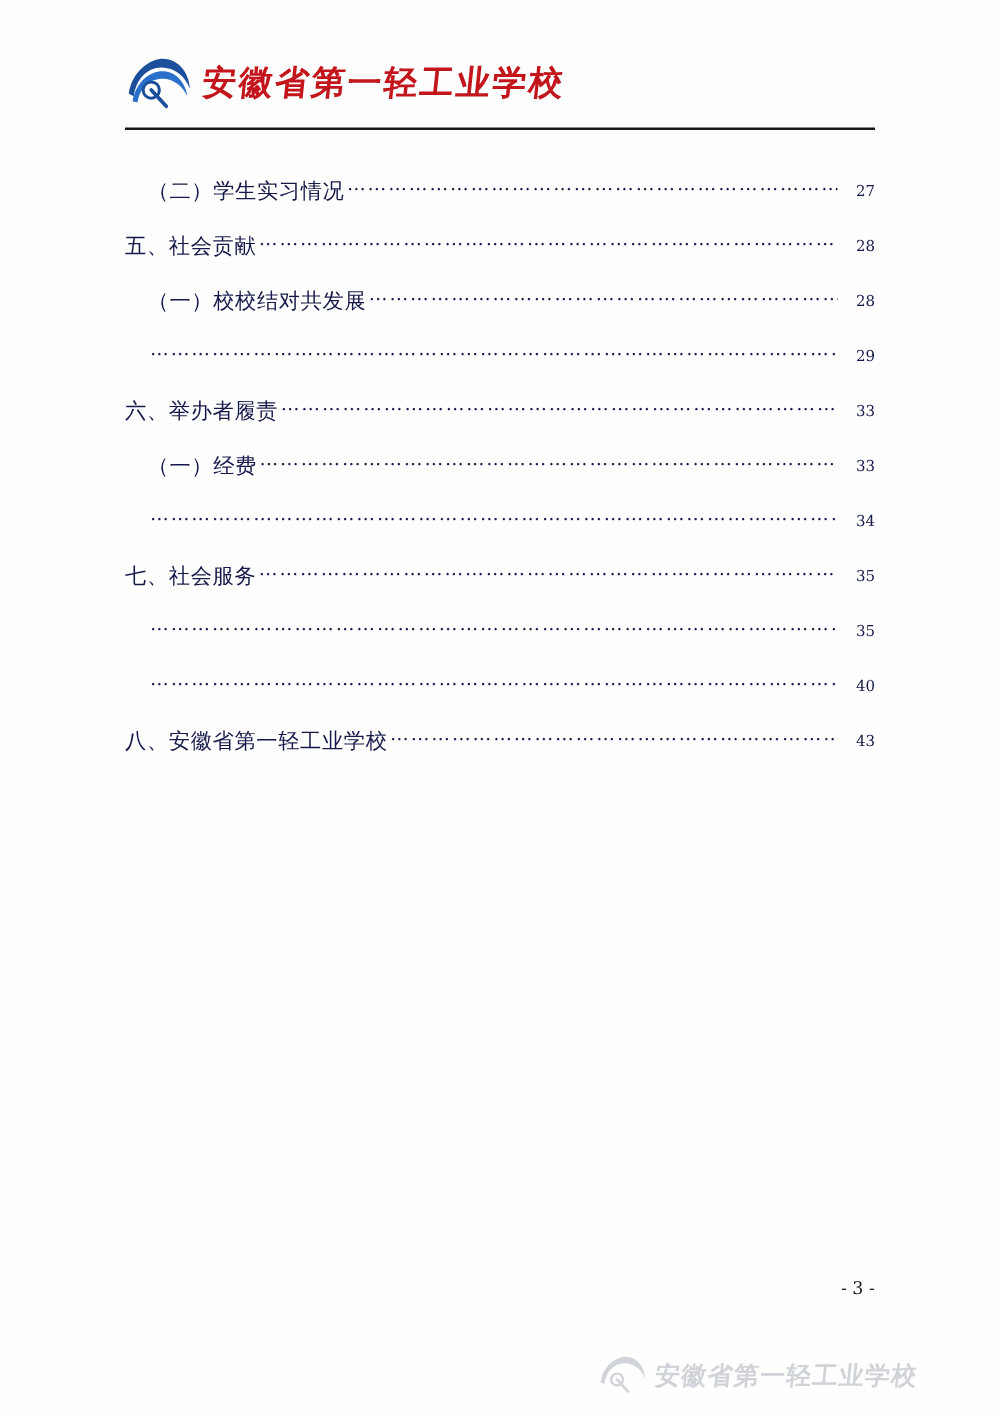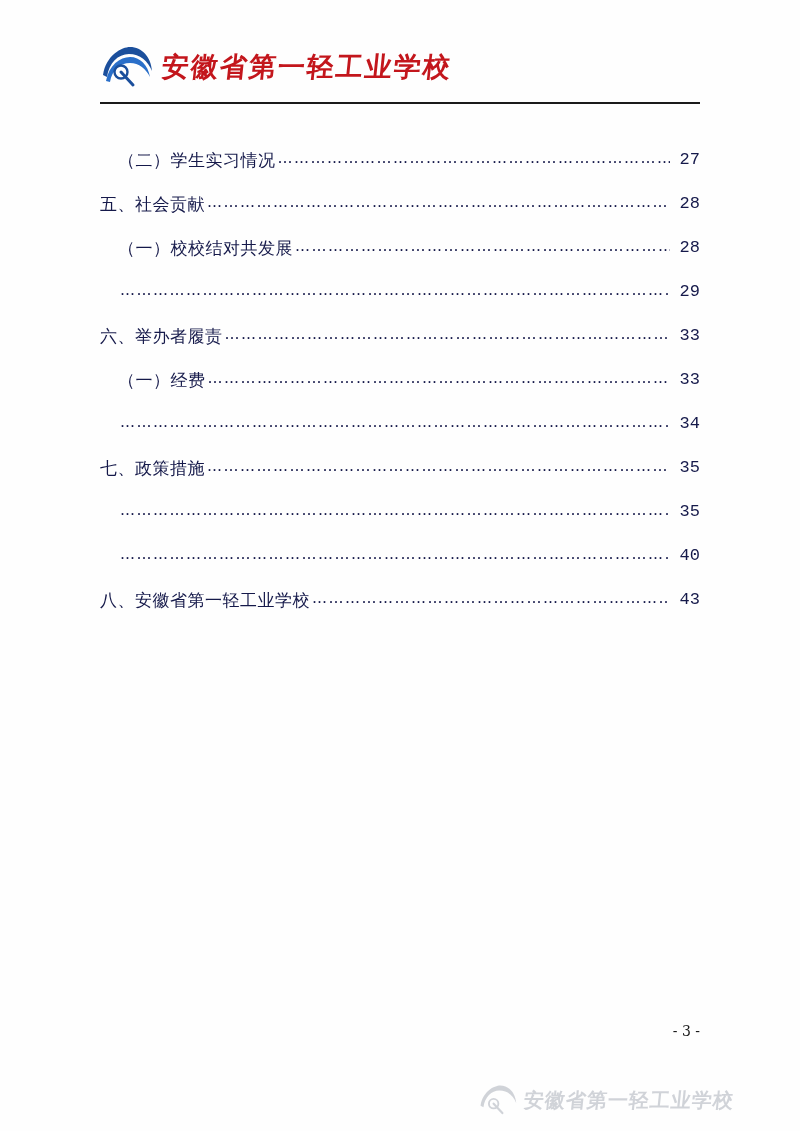--- a/index.html
+++ b/index.html
@@ -69,21 +69,21 @@
 
   
   .toc {
     position: absolute;
     left: 100px;
     top: 138px;
     width: 600px;
   }
   .toc-row {
     display: flex;
-    align-items: center;
+    align-items: flex-start;
     height: 44px;
     font-family: "DejaVu Serif", "Liberation Serif", serif;
     color: #15194a;
     white-space: nowrap;
   }
   .toc-row .label {
     font-size: 17px;
     line-height: 30px;
     letter-spacing: 0.5px;
   }
@@ -97,25 +97,24 @@
     flex: 1 1 auto;
     overflow: hidden;
     margin: 0 2px 4px 2px;
     font-size: 15px;
     line-height: 18px;
     color: #15194a;
     letter-spacing: 1.5px;
     white-space: nowrap;
   }
   .toc-row .page-num {
-    font-size: 17px;
+    font-size: 12px;
     line-height: 30px;
     min-width: 28px;
     text-align: right;
-    font-family: Liberation Mono, monospace;
   }
 
   
   .page-number {
     position: absolute;
     right: 100px;
     bottom: 92px;
     font-family: "DejaVu Serif", "Liberation Serif", serif;
     font-size: 14px;
     color: #1a1a1a;
@@ -203,21 +202,21 @@
       <span class="leader">……………………………………………………………………………………………………………………</span>
       <span class="page-num">33</span>
     </div>
 
     <div class="toc-row level2">
       <span class="leader">……………………………………………………………………………………………………………………</span>
       <span class="page-num">34</span>
     </div>
 
     <div class="toc-row level1">
-      <span class="label">七、政策措施</span>
+      <span class="label">七、社会服务</span>
       <span class="leader">……………………………………………………………………………………………………………………</span>
       <span class="page-num">35</span>
     </div>
 
     <div class="toc-row level2">
       <span class="leader">……………………………………………………………………………………………………………………</span>
       <span class="page-num">35</span>
     </div>
 
     <div class="toc-row level2">

